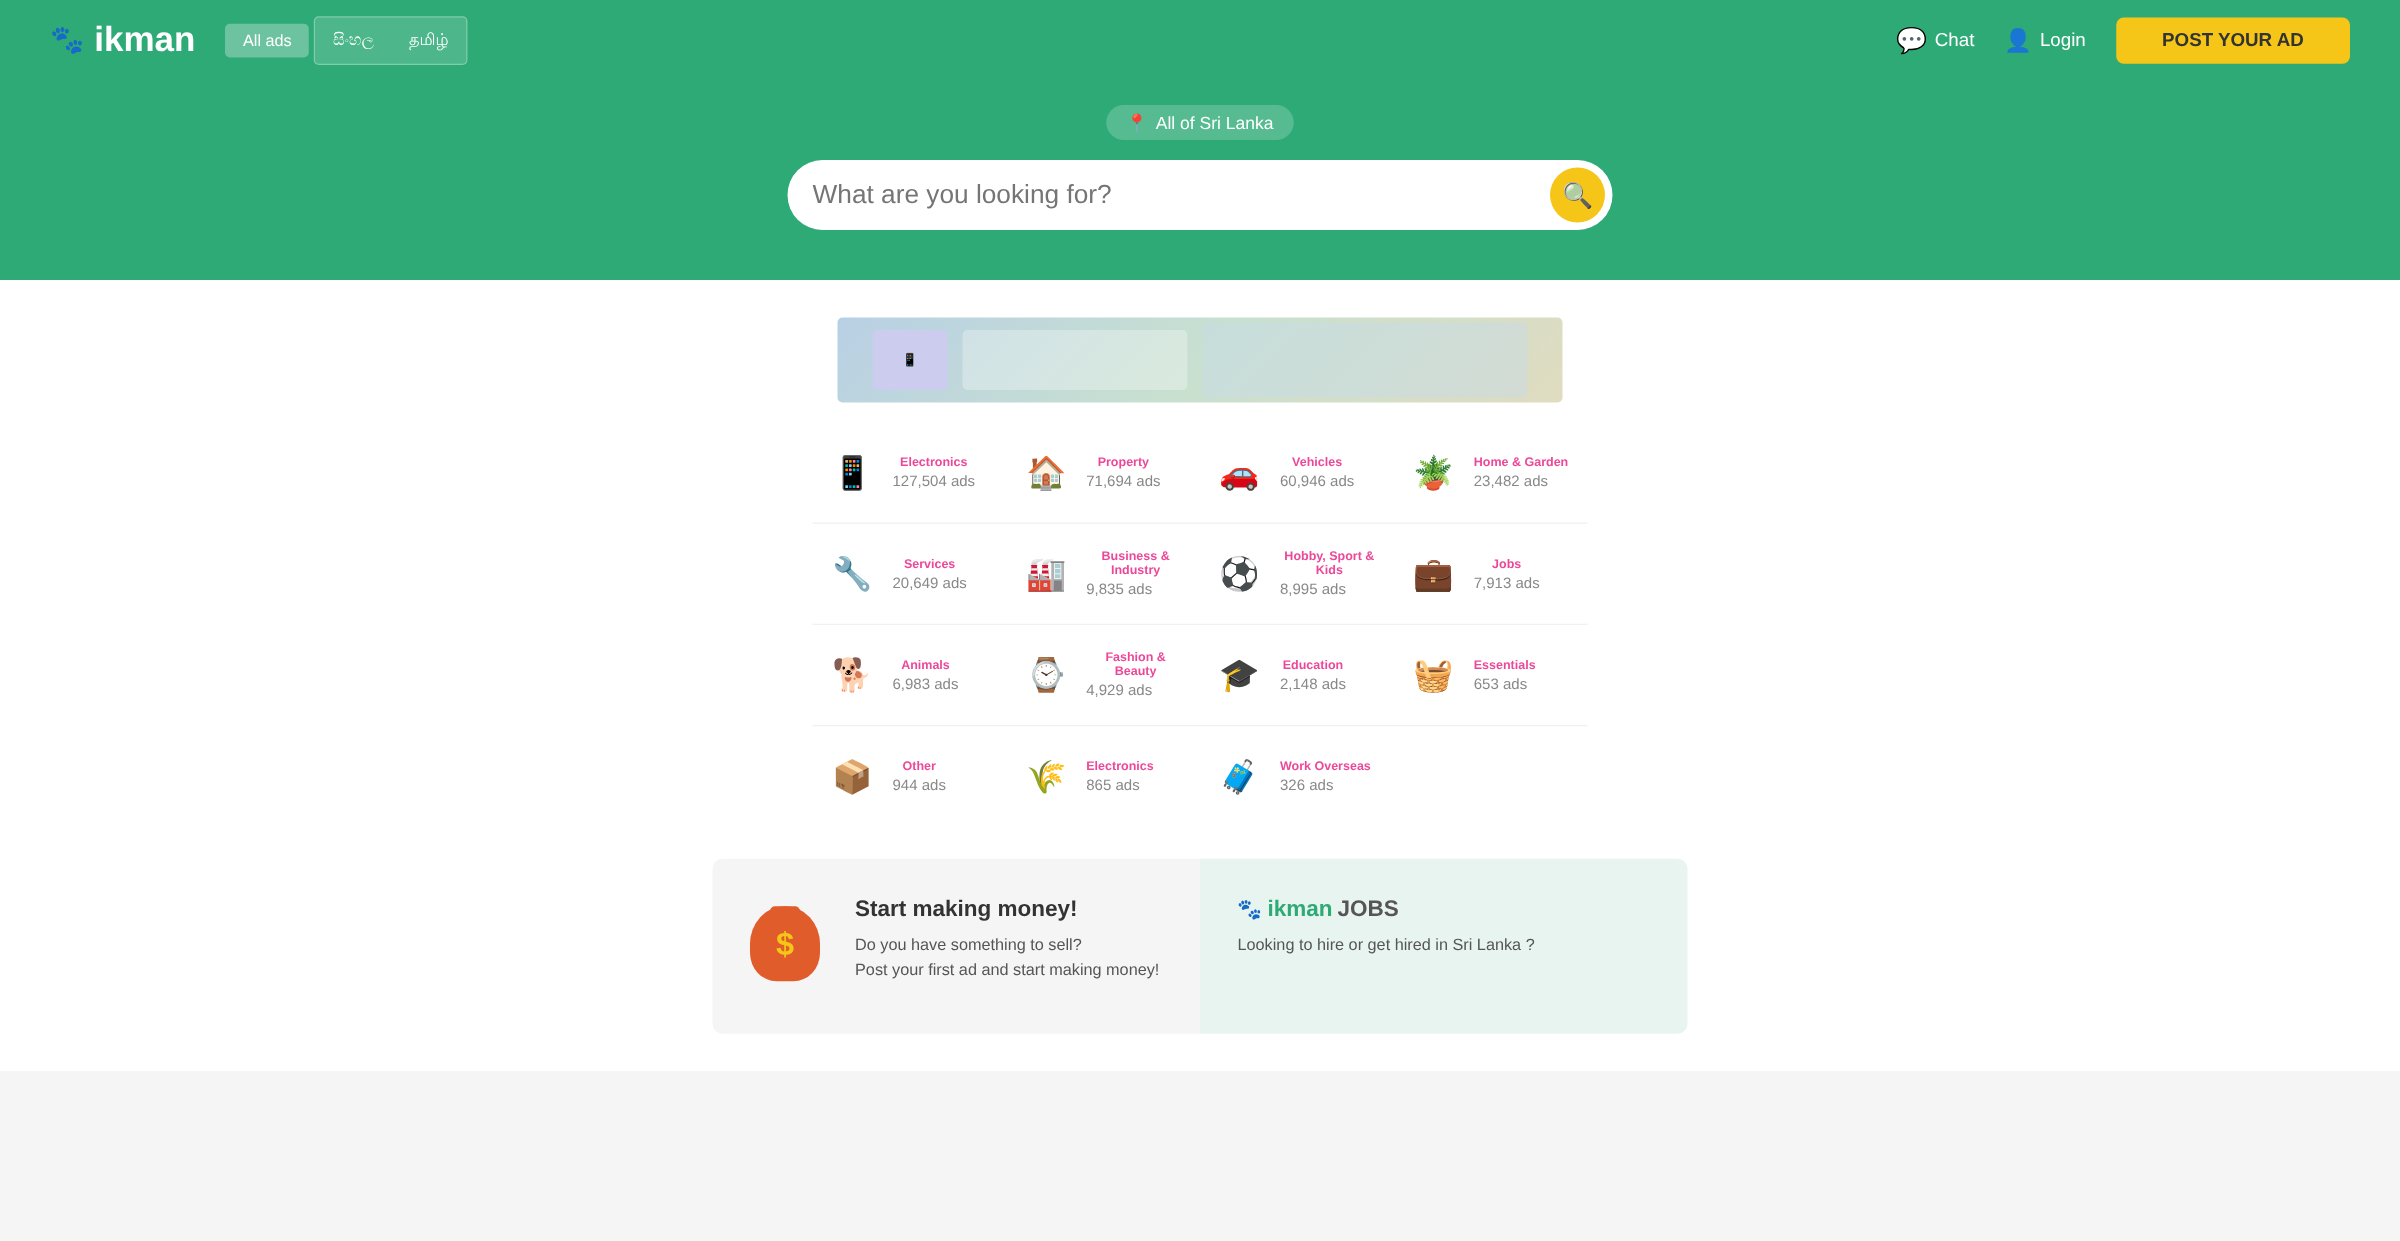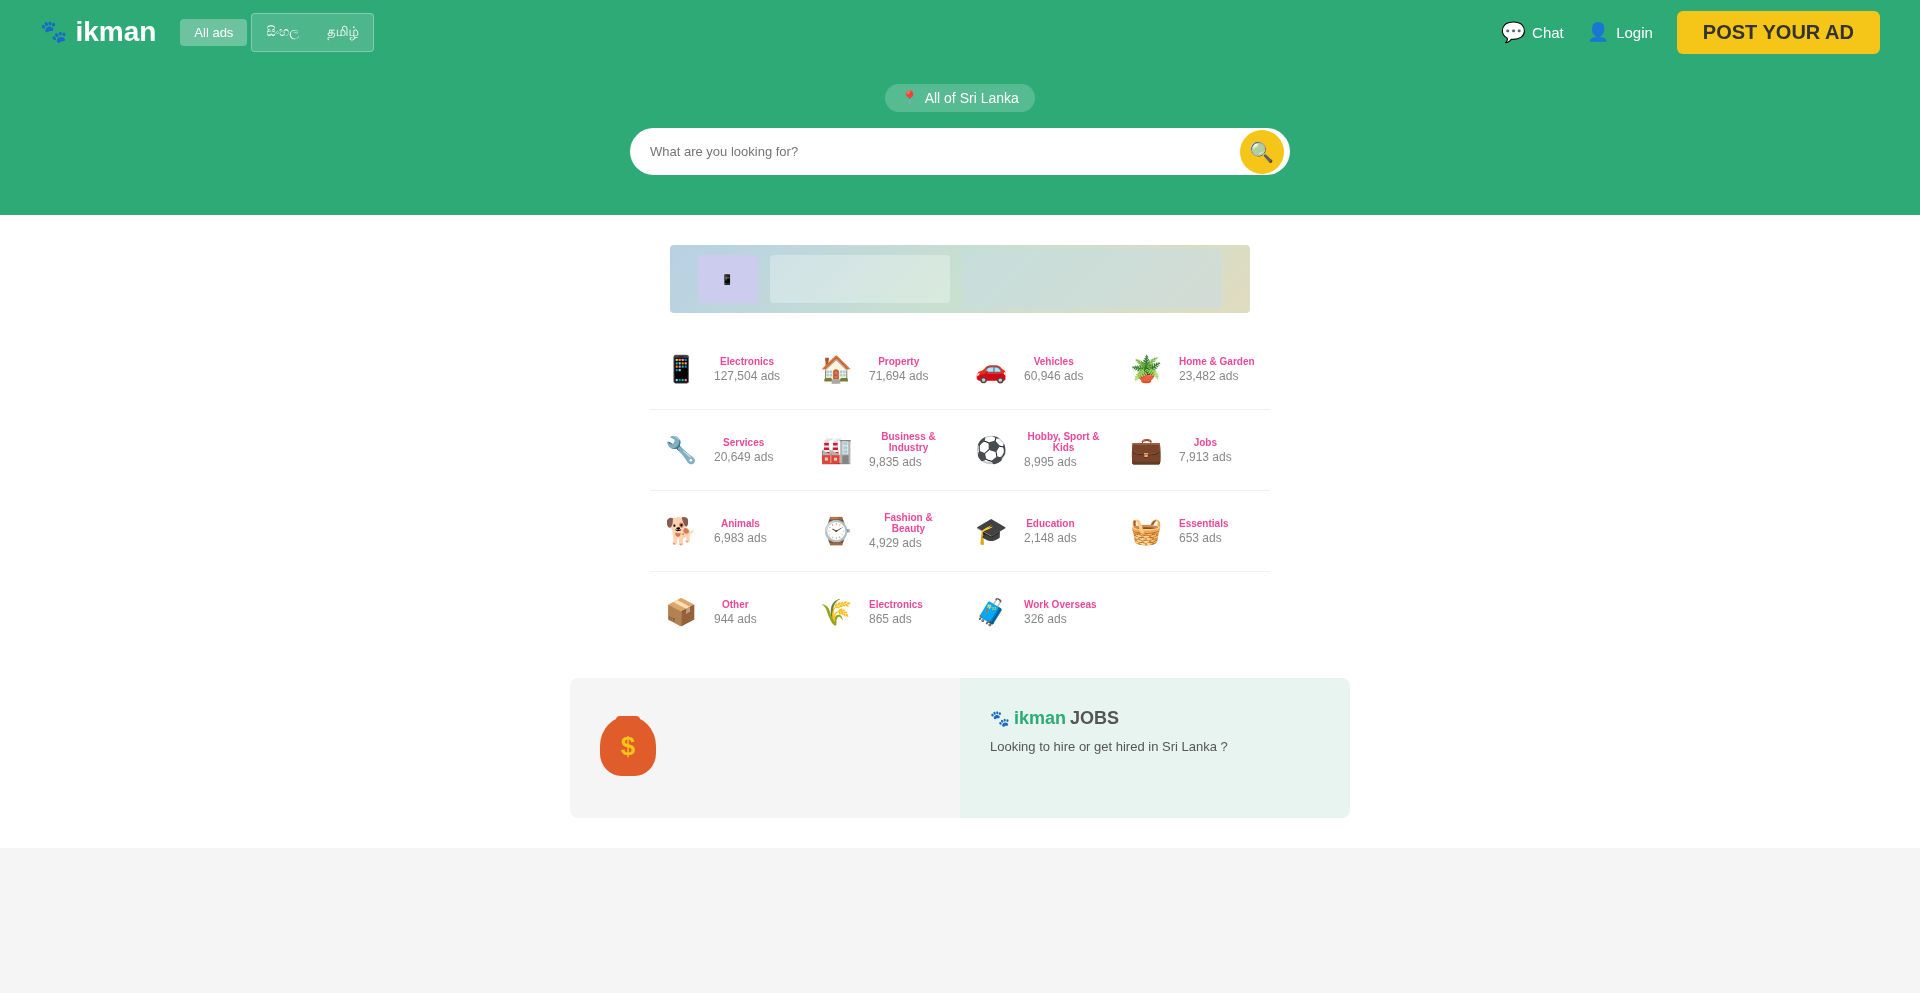--- a/index.html
+++ b/index.html
@@ -26,22 +26,22 @@
     .nav-lang-group {
       background: rgba(255,255,255,0.15); border-radius: 4px; display: flex;
       border: 1px solid rgba(255,255,255,0.3);
     }
     .nav-lang { color: white; background: transparent; border: none; padding: 10px 14px; cursor: pointer; font-size: 13px; }
 
     .header-right { display: flex; align-items: center; gap: 24px; }
     .chat-btn { display: flex; align-items: center; gap: 6px; color: white; background: none; border: none; cursor: pointer; font-size: 15px; }
     .login-btn { display: flex; align-items: center; gap: 6px; color: white; background: none; border: none; cursor: pointer; font-size: 15px; }
     .post-ad-btn {
-      background: #f5c518; color: #333; border: none; padding: 10px 26px;
-      border-radius: 6px; font-weight: bold; font-size: 20px; cursor: pointer;
+      background: #f5c518; color: #333; border: none; padding: 10px 37px;
+      border-radius: 6px; font-weight: bold; font-size: 15px; cursor: pointer;
     }
 
     
     .search-section {
       background: #2eaa76;
       padding: 20px 40px 40px;
       display: flex;
       flex-direction: column;
       align-items: center;
     }
@@ -49,21 +49,21 @@
       display: flex; align-items: center; gap: 6px;
       background: rgba(255,255,255,0.2); color: white;
       padding: 6px 16px; border-radius: 20px; margin-bottom: 16px;
       font-size: 14px; cursor: pointer;
     }
     .search-bar-wrap {
       width: 660px; position: relative;
     }
     .search-input {
       width: 100%; padding: 16px 56px 16px 20px;
-      border-radius: 30px; border: none; font-size: 13px;
+      border-radius: 30px; border: none; font-size: 21px;
       outline: none; color: #4c1d95;
     }
     .search-btn {
       position: absolute; right: 6px; top: 50%; transform: translateY(-50%);
       background: #f5c518; border: none; border-radius: 50%; width: 44px; height: 44px;
       cursor: pointer; display: flex; align-items: center; justify-content: center;
       font-size: 20px;
     }
 
     
@@ -289,20 +289,25 @@
   <div class="bottom-cards">
     <div class="bottom-card bottom-card-left" style="background:#f5f5f5; border-radius:8px 0 0 8px;">
       <div class="card-icon-area">
         <div style="width:64px;height:72px;position:relative;">
           <div style="width:56px;height:60px;background:#e05c2a;border-radius:50% 50% 38% 38%;display:flex;align-items:center;justify-content:center;margin-top:8px;">
             <span style="font-size:26px;font-weight:bold;color:#f5c518;">$</span>
           </div>
           <div style="position:absolute;top:0;left:16px;width:24px;height:12px;background:#e05c2a;border-radius:4px 4px 0 0;"></div>
         </div>
       </div>
+      <div class="card-text">
+        <h3>Start making money!</h3>
+        <p>Do you have something to sell?</p>
+        <p>Post your first ad and start making money!</p>
+      </div>
     </div>
     <div class="bottom-card bottom-card-right" style="background:#e8f4ef; border-radius:0 8px 8px 0;">
       <div class="card-text">
         <div class="ikman-jobs-logo">
           <span style="font-size:16px;">🐾</span>
           <span class="logo-part" style="font-size:18px;font-weight:bold;color:#2eaa76;">ikman</span>
           <span class="jobs-part" style="font-size:18px;font-weight:bold;color:#555;">JOBS</span>
         </div>
         <p>Looking to hire or get hired in Sri Lanka ?</p>
       </div>

